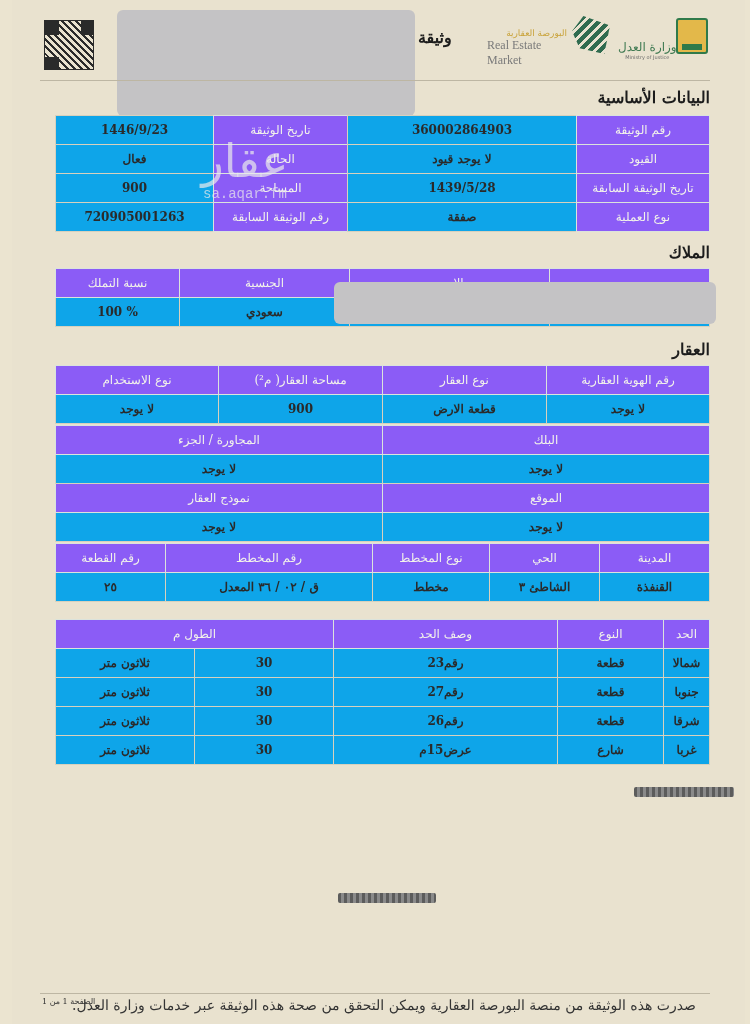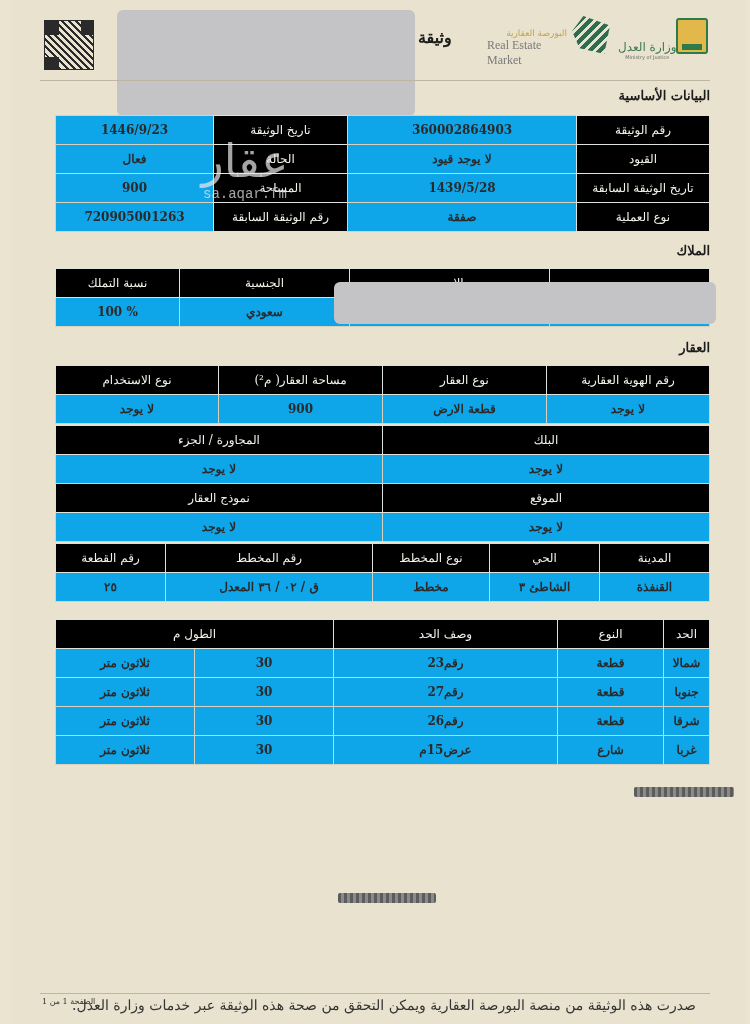--- a/index.html
+++ b/index.html
@@ -49,29 +49,29 @@
   .logo-emblem {
     position: absolute; left: 676px; top: 18px; width: 32px; height: 36px;
     background: #e3b84a; border: 2px solid #2f7a4a; border-radius: 3px;
   }
   .logo-emblem::after {
     content: ""; position: absolute; left: 4px; right: 4px; bottom: 2px; height: 6px; background: #2f7a4a;
   }
   .hr { position: absolute; left: 40px; width: 670px; height: 1px; background: #bdb6a3; }
 
   .section-title {
-    position: absolute; right: 40px; font-size: 13px; font-weight: bold; color: #1c1c1c; direction: rtl;
+    position: absolute; right: 40px; font-size: 16px; font-weight: bold; color: #1c1c1c; direction: rtl;
   }
 
   table { position: absolute; border-collapse: collapse; direction: rtl; table-layout: fixed; }
   td, th {
     border: 1px solid #d8d1bd; text-align: center; font-size: 12px; font-weight: bold;
     height: 29px; padding: 0 4px; color: #2a2a2a; white-space: nowrap; overflow: hidden;
   }
-  th, td.h { background: #000000; color: #f2f2ea; font-weight: normal; border-color: #dbe3dc; }
+  th, td.h { background: #8b5cf6; color: #f2f2ea; font-weight: normal; border-color: #dbe3dc; }
   td { background: #0ea5e9; }
 
   .watermark {
     position: absolute; left: 180px; top: 135px; width: 130px; height: 90px;
     pointer-events: none; text-align: center; color: rgba(235,235,235,0.7);
   }
   .watermark .big { font-size: 46px; font-family: "DejaVu Sans", sans-serif; line-height: 52px; }
   .watermark .url { font-size: 14px; font-family: Liberation Mono, monospace; line-height: 14px; }
 
   .blur-bar { position: absolute; height: 10px; background: repeating-linear-gradient(90deg,#5c5c5c 0 3px,#8a8a8a 3px 6px); border-radius: 2px; }

